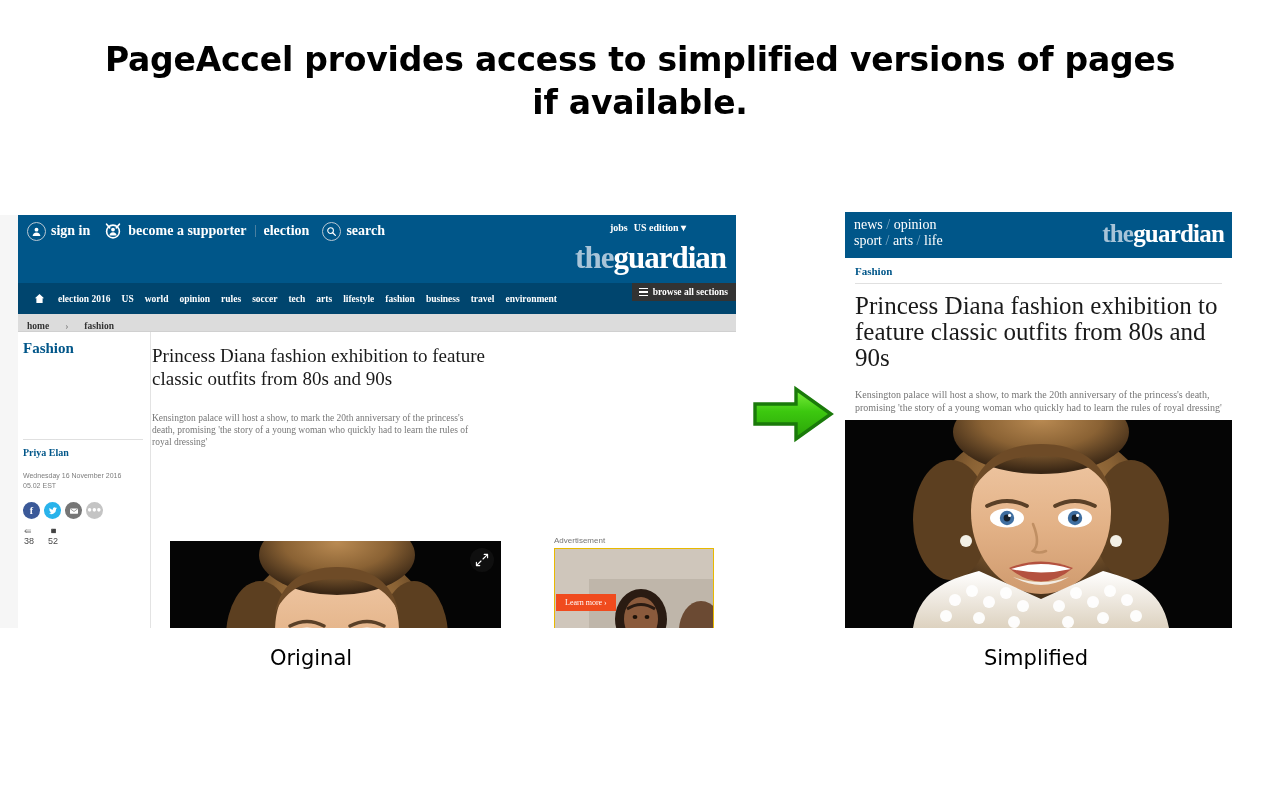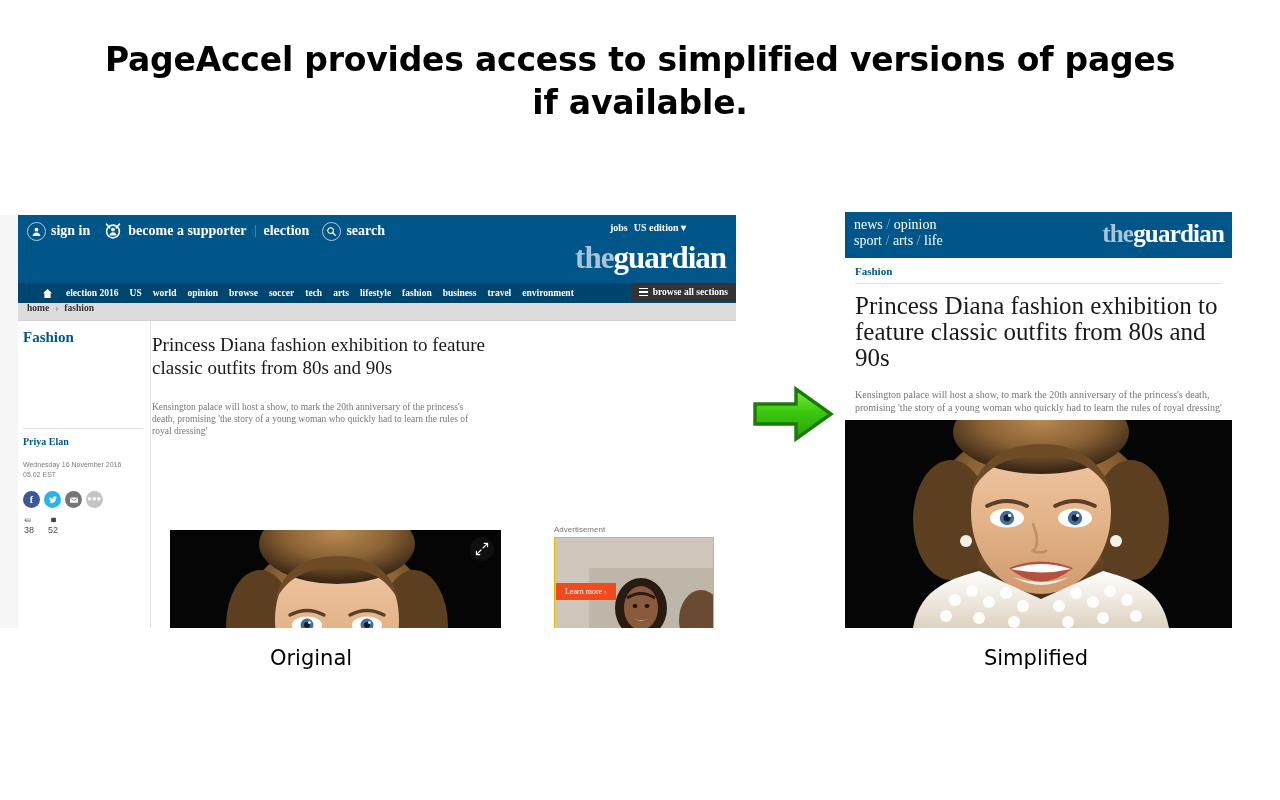--- a/index.html
+++ b/index.html
@@ -111,25 +111,25 @@
     font-size: 31px;
     letter-spacing: -1px;
     line-height: 31px;
     white-space: nowrap;
   }
   .guardian-logo .the { color: #a8c4d8; }
   .guardian-logo .gdn { color: #ffffff; }
 
   .guardian-nav {
     position: relative;
-    height: 20px;
+    height: 31px;
     background: #00456e;
     display: flex;
     align-items: center;
-    padding-left: 24px;
+    padding-left: 16px;
   }
   .guardian-nav .nav-item {
     font-family: "Liberation Serif", serif;
     font-size: 9.5px;
     font-weight: bold;
     color: #ffffff;
     margin-right: 11px;
     white-space: nowrap;
   }
   .home-icon { margin-right: 13px; display: inline-flex; align-items: center; }
@@ -151,23 +151,23 @@
     color: #ffffff;
     white-space: nowrap;
   }
   .burger { display: flex; flex-direction: column; gap: 2px; }
   .burger i { display: block; width: 9px; height: 1.5px; background: #fff; }
 
   .breadcrumb-bar {
     height: 17px;
     background: #dcdcdc;
     display: flex;
-    align-items: flex-start;
+    align-items: flex-end;
     padding-left: 9px;
-    gap: 6px;
+    gap: 16px;
     border-bottom: 1px solid #d0d0d0;
   }
   .breadcrumb-bar span {
     font-family: "Liberation Serif", serif;
     font-size: 9.5px;
     font-weight: bold;
     color: #333333;
   }
   .breadcrumb-bar .sep { color: #777; font-weight: normal; }
 
@@ -490,21 +490,21 @@
     <div class="guardian-nav">
       <span class="home-icon">
         <svg width="11" height="11" viewBox="0 0 12 12">
             <path d="M6 1L11 5.6h-1.6V11H2.6V5.6H1z" fill="#fff"></path>
           </svg>
       </span>
       <span class="nav-item">election 2016</span>
       <span class="nav-item">US</span>
       <span class="nav-item">world</span>
       <span class="nav-item">opinion</span>
-      <span class="nav-item">browse</span>
+      <span class="nav-item">rules</span>
       <span class="nav-item">soccer</span>
       <span class="nav-item">tech</span>
       <span class="nav-item">arts</span>
       <span class="nav-item">lifestyle</span>
       <span class="nav-item">fashion</span>
       <span class="nav-item">business</span>
       <span class="nav-item">travel</span>
       <span class="nav-item">environment</span>
 
       <div class="browse-all">

